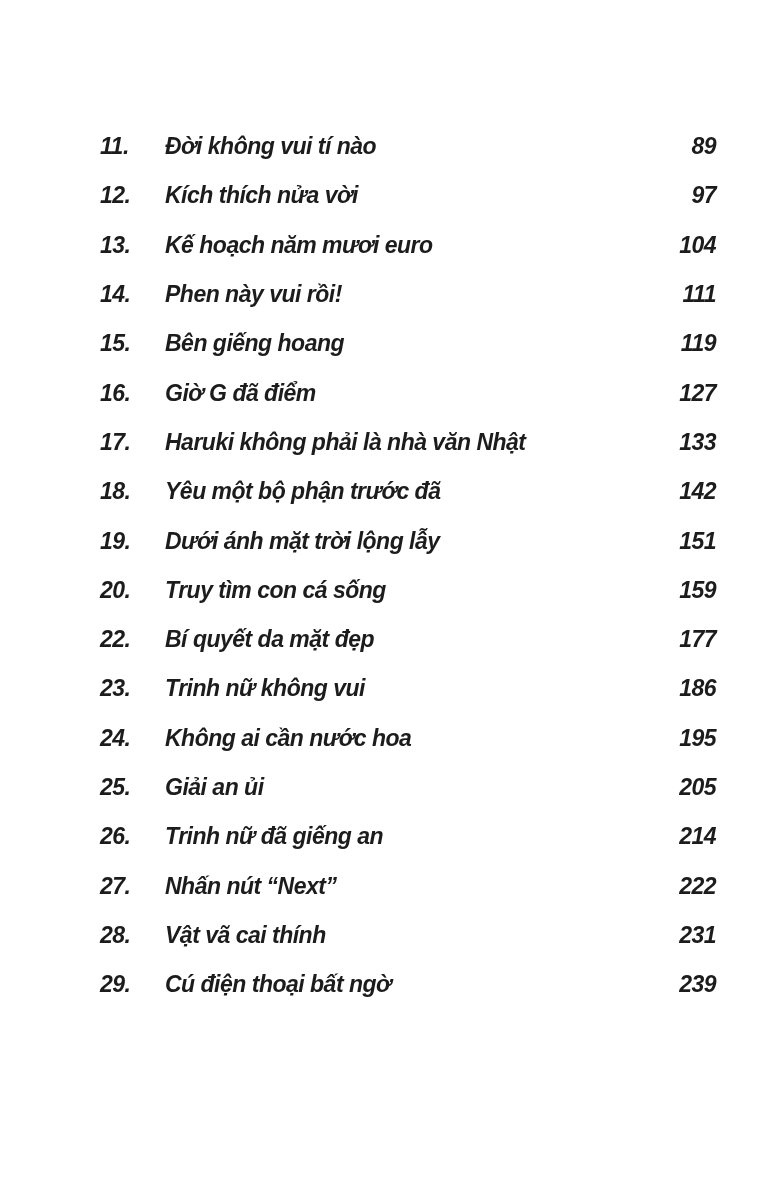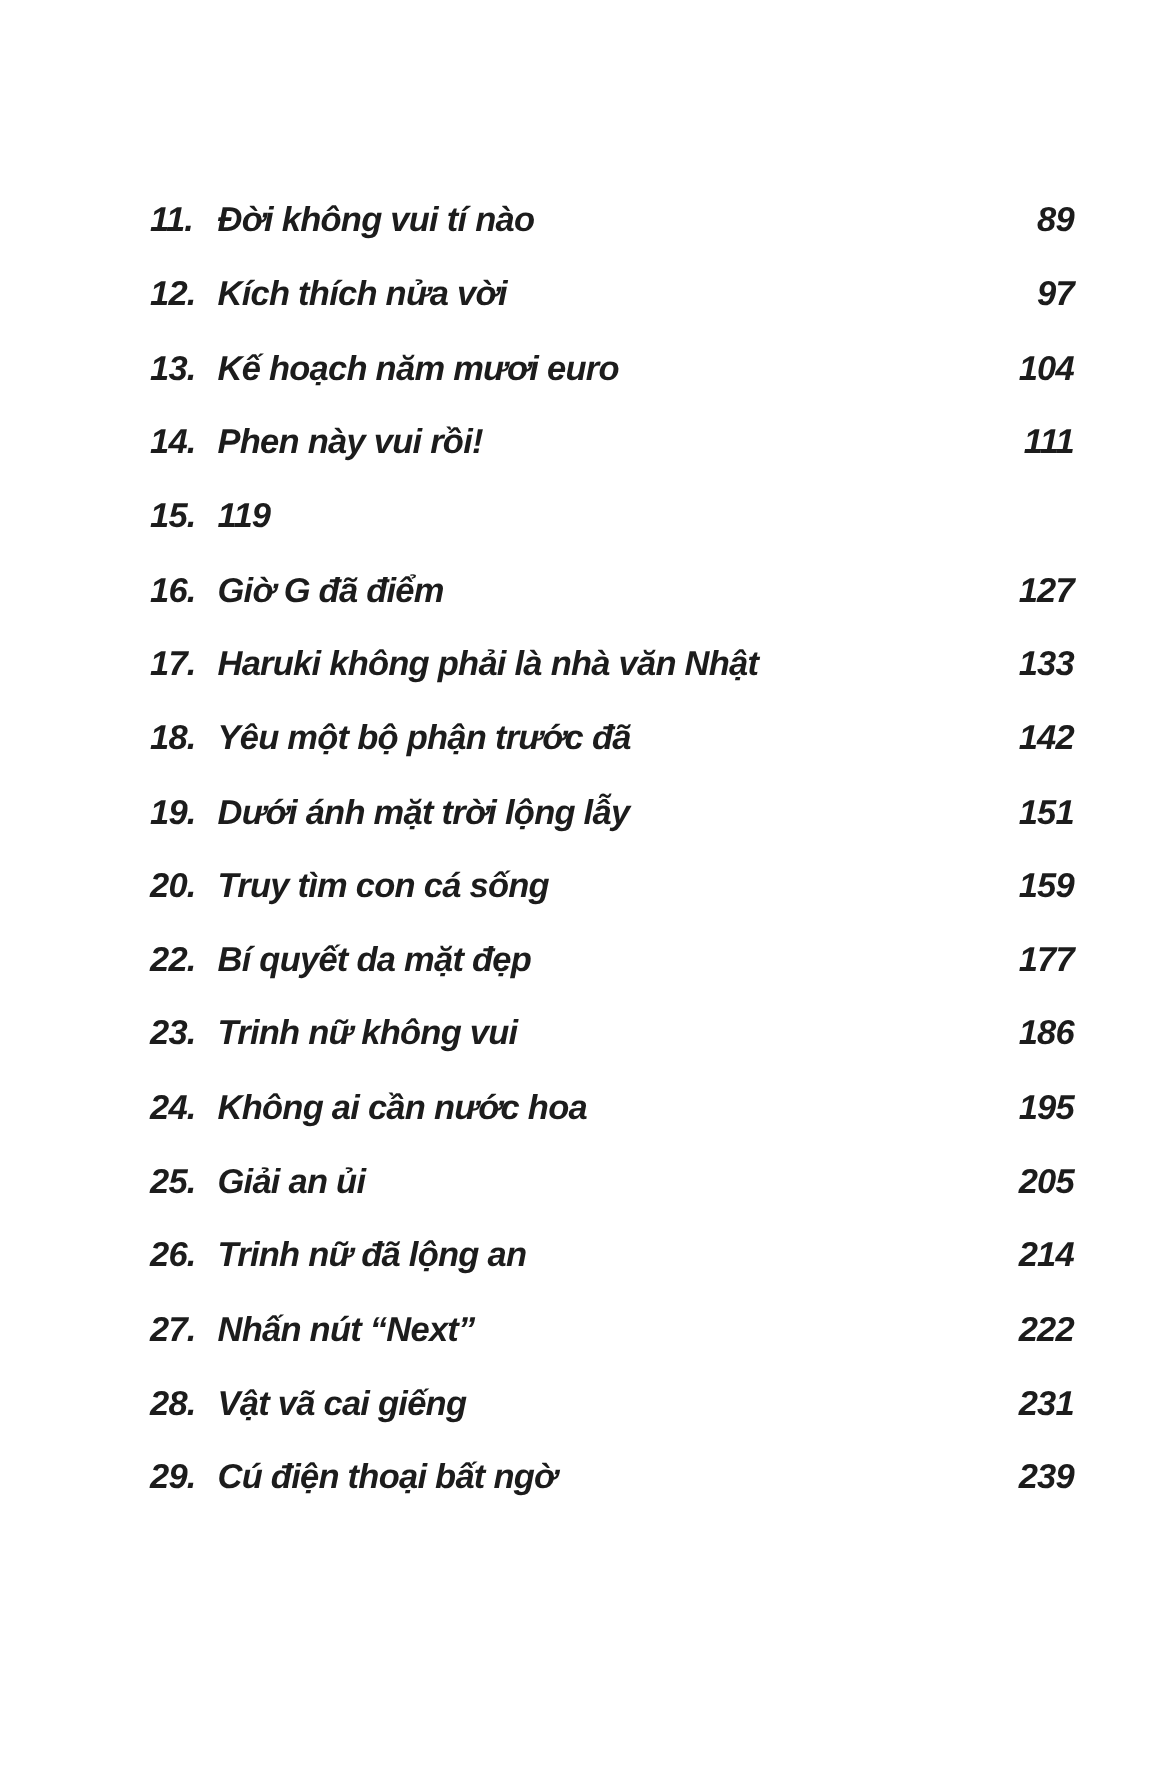--- a/index.html
+++ b/index.html
@@ -31,20 +31,21 @@
     padding-right: 52px;
   }
   .toc-num {
     flex: 0 0 45px;
     white-space: nowrap;
   }
   .toc-title {
     flex: 1 1 auto;
     white-space: nowrap;
     overflow: hidden;
+    margin-left: 20px;
   }
   .toc-page {
     flex: 0 0 auto;
     text-align: right;
     white-space: nowrap;
   }
 </style>
 </head>
 <body>
 
@@ -70,20 +71,21 @@
     </div>
 
     <div class="toc-row">
       <span class="toc-num">14.</span>
       <span class="toc-title">Phen này vui rồi!</span>
       <span class="toc-page">111</span>
     </div>
 
     <div class="toc-row">
       <span class="toc-num">15.</span>
+      <span class="toc-title">Bên giếng hoang</span>
       <span class="toc-page">119</span>
     </div>
 
     <div class="toc-row">
       <span class="toc-num">16.</span>
       <span class="toc-title">Giờ G đã điểm</span>
       <span class="toc-page">127</span>
     </div>
 
     <div class="toc-row">
@@ -130,33 +132,33 @@
     </div>
 
     <div class="toc-row">
       <span class="toc-num">25.</span>
       <span class="toc-title">Giải an ủi</span>
       <span class="toc-page">205</span>
     </div>
 
     <div class="toc-row">
       <span class="toc-num">26.</span>
-      <span class="toc-title">Trinh nữ đã lộng an</span>
+      <span class="toc-title">Trinh nữ đã giếng an</span>
       <span class="toc-page">214</span>
     </div>
 
     <div class="toc-row">
       <span class="toc-num">27.</span>
       <span class="toc-title">Nhấn nút “Next”</span>
       <span class="toc-page">222</span>
     </div>
 
     <div class="toc-row">
       <span class="toc-num">28.</span>
-      <span class="toc-title">Vật vã cai giếng</span>
+      <span class="toc-title">Vật vã cai thính</span>
       <span class="toc-page">231</span>
     </div>
 
     <div class="toc-row">
       <span class="toc-num">29.</span>
       <span class="toc-title">Cú điện thoại bất ngờ</span>
       <span class="toc-page">239</span>
     </div>
 
   </div>

